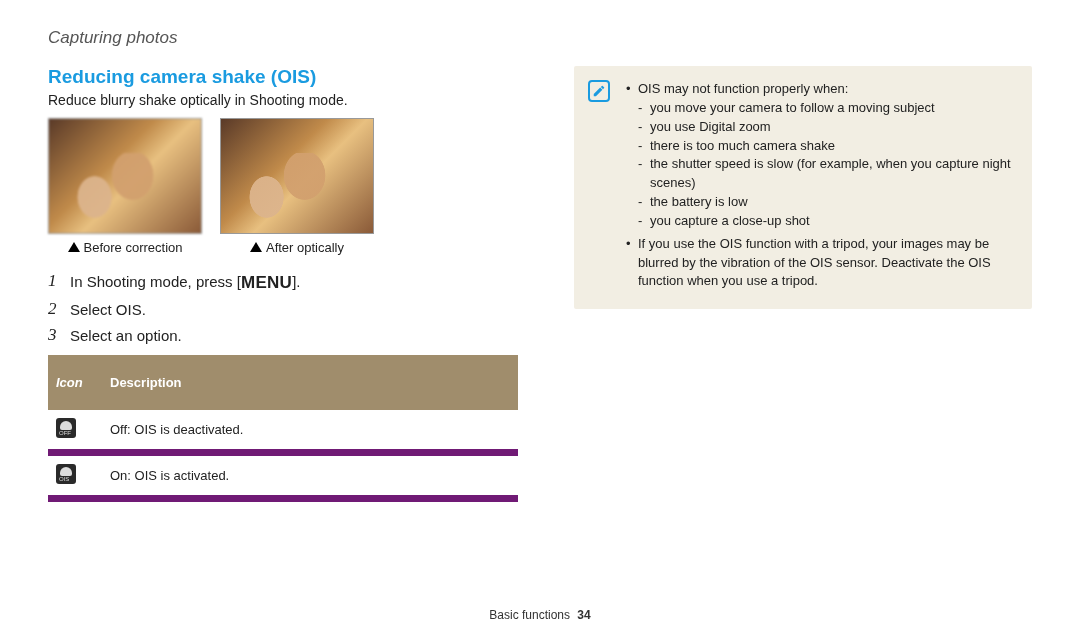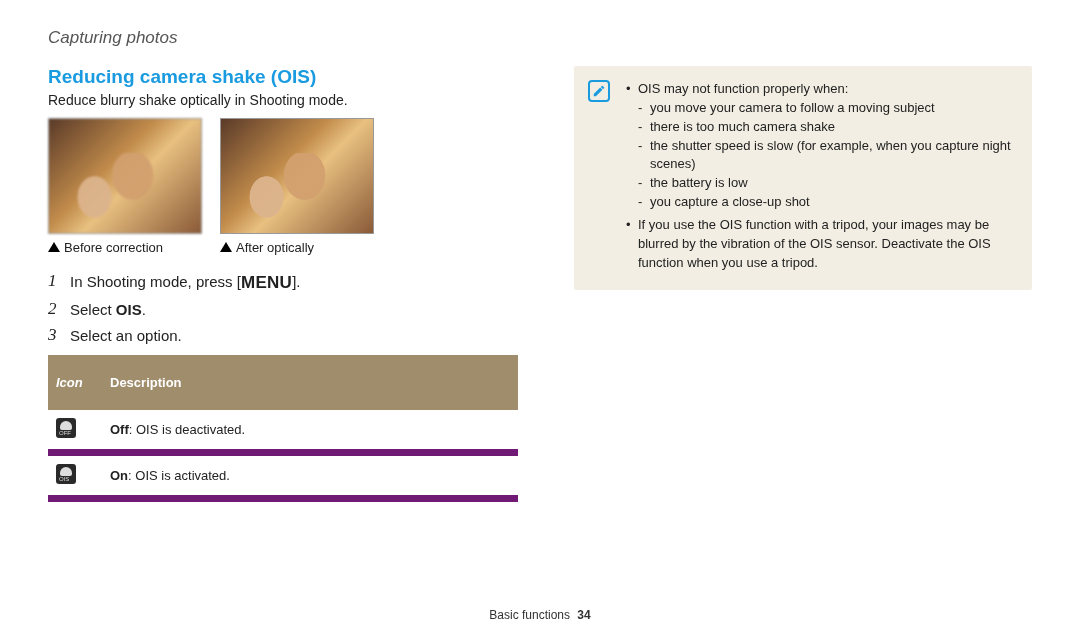--- a/index.html
+++ b/index.html
@@ -5,35 +5,35 @@
   * { box-sizing: border-box; margin: 0; padding: 0; }
   html, body { width: 1080px; height: 630px; font-family: "Myriad Pro", "Segoe UI", Arial, sans-serif; color: #222; background: #fff; }
   .page { padding: 28px 48px 0 48px; position: relative; height: 100%; }
   .header { font-style: italic; font-size: 17px; color: #555; margin-bottom: 18px; }
   .columns { display: flex; gap: 56px; }
   .col-left { flex: 0 0 470px; }
   .col-right { flex: 1; }
   .section-title { color: #1a9be0; font-size: 19px; font-weight: bold; margin-bottom: 4px; }
   .intro { font-size: 14px; margin-bottom: 10px; }
   .photos { display: flex; gap: 18px; margin-bottom: 4px; }
-  .photo { width: 154px; }
+  .photo { width: 154px; text-align: center; }
   .photo-img { width: 154px; height: 116px; background: linear-gradient(135deg,#5a3a28 0%, #c08a4a 40%, #e8c080 55%, #8a5a38 100%); border: 1px solid #999; position: relative; overflow: hidden; }
   .photo-img.blur { filter: blur(1.2px); }
   .silhouette { position:absolute; bottom:0; width:100%; height:70%; background:
     radial-gradient(ellipse 34px 40px at 55% 28%, rgba(210,160,110,0.95) 0 60%, transparent 62%),
     radial-gradient(ellipse 28px 34px at 30% 55%, rgba(220,180,140,0.95) 0 60%, transparent 62%);
   }
   .caption { font-size: 13px; margin-top: 6px; }
   .caption .tri { display:inline-block; width:0; height:0; border-left:6px solid transparent; border-right:6px solid transparent; border-bottom:10px solid #000; margin-right:4px; vertical-align: baseline; }
   .steps { list-style:none; margin-top: 16px; }
   .steps li { display:flex; align-items:flex-start; margin-bottom:6px; font-size:15px; }
   .step-num { font-style: italic; color:#222; font-size:17px; width:22px; flex:0 0 22px; font-weight:500; font-family: Georgia, "Times New Roman", serif; }
   .step-text { padding-top:2px; }
   .menu-key { font-family: Arial, sans-serif; font-weight: bold; font-size:17px; letter-spacing:0.3px; vertical-align:-1px; }
-  .bold { font-weight:bold; }
+  .bold { font-weight:normal; }
   table.opts { width:100%; border-collapse: collapse; margin-top:10px; font-size:13px; }
   table.opts th { background:#a08d6c; color:#fff; text-align:left; padding:20px 8px; font-weight:bold; font-style: normal; }
   table.opts th.icon-col { font-style: italic; width:54px; }
   table.opts td { padding:8px; border-bottom:7px solid #701a75; vertical-align: middle; }
   .ois-icon { display:inline-block; width:20px; height:20px; border-radius:3px; background:#2a2a2a; position:relative; }
   .ois-icon::before { content:""; position:absolute; left:4px; top:3px; width:12px; height:9px; border-radius:6px 6px 2px 2px; background:#ddd; }
   .ois-icon::after { content:""; position:absolute; left:3px; bottom:2px; font-size:6px; color:#ddd; }
   .ois-icon.off::after { content:"OFF"; }
   .ois-icon.on::after { content:"OIS"; }
   .note-box { background:#f2eee3; border-radius:2px; padding:14px 16px 14px 52px; font-size:13px; line-height:1.45; position:relative; }
@@ -119,20 +119,21 @@
         <div class="note-icon">
           <svg viewBox="0 0 24 24">
               <path fill="#1a9be0" d="M3 17.25V21h3.75L17.81 9.94l-3.75-3.75L3 17.25zM20.71 7.04a1 1 0 0 0 0-1.41l-2.34-2.34a1 1 0 0 0-1.41 0l-1.83 1.83 3.75 3.75 1.83-1.83z"></path>
             </svg>
         </div>
         <ul>
           <li>
             <span>OIS may not function properly when:</span>
             <ul>
               <li>you move your camera to follow a moving subject</li>
+              <li>you use Digital zoom</li>
               <li>there is too much camera shake</li>
               <li>the shutter speed is slow (for example, when you capture night scenes)</li>
               <li>the battery is low</li>
               <li>you capture a close-up shot</li>
             </ul>
           </li>
           <li>If you use the OIS function with a tripod, your images may be blurred by the vibration of the OIS sensor. Deactivate the OIS function when you use a tripod.</li>
         </ul>
       </div>
     </div>

